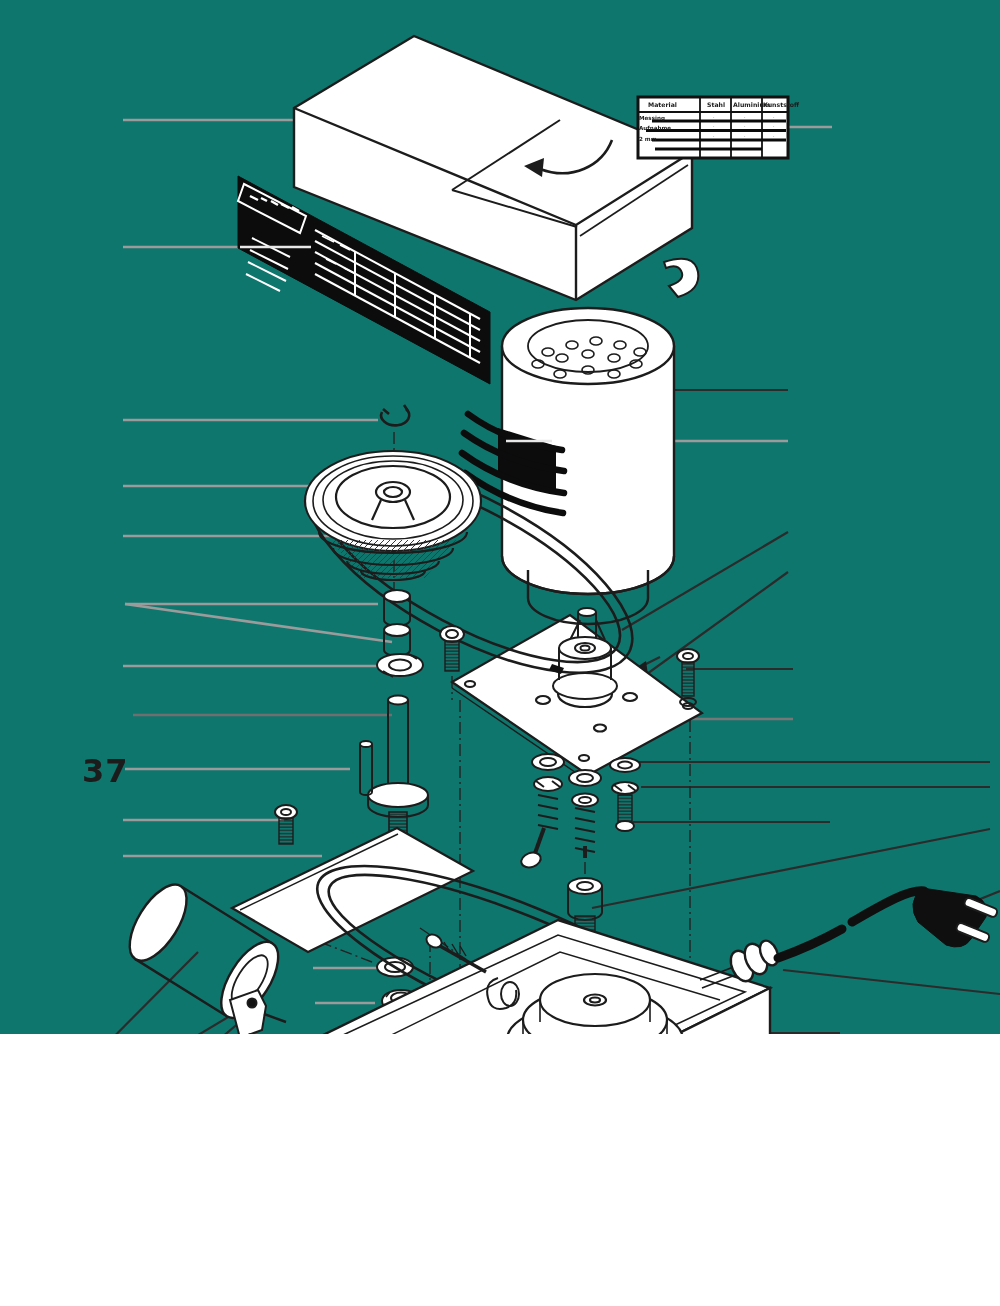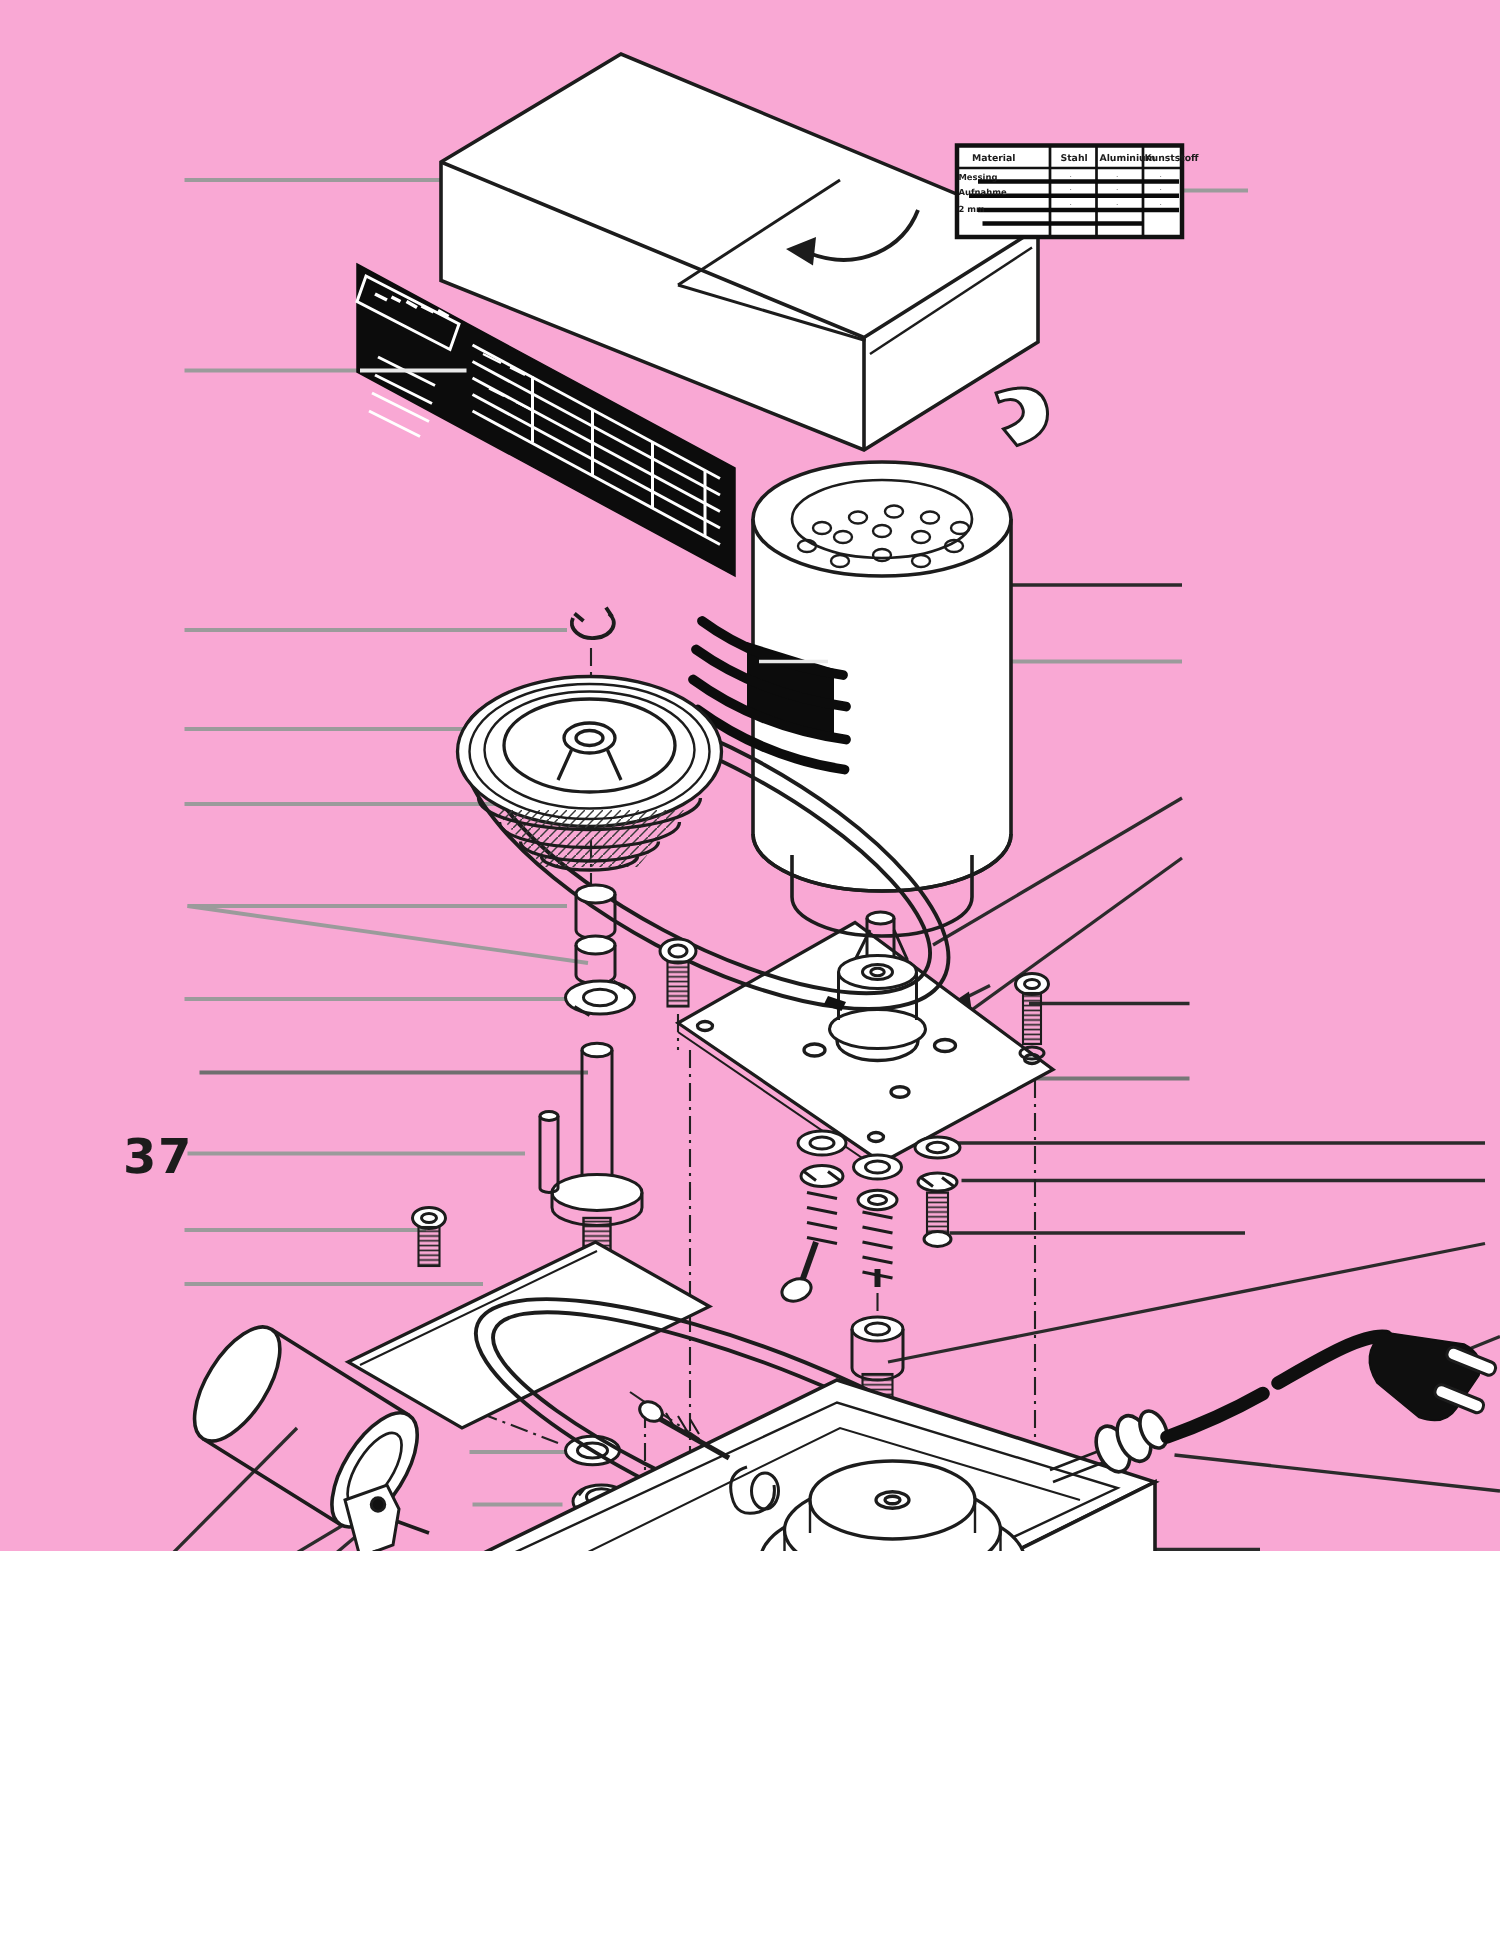--- a/index.html
+++ b/index.html
@@ -1,16 +1,16 @@
 <!DOCTYPE html>
 <html><head>
 <meta charset="utf-8">
 <style>
   html,body{margin:0;padding:0;background:#fff;}
-  .page{width:1000px;height:1034px;position:relative;background:#f9a8d4;overflow:hidden;
+  .page{width:1000px;height:1034px;position:relative;background:#0f766e;overflow:hidden;
         font-family:"DejaVu Sans","Liberation Sans",sans-serif;}
   svg{position:absolute;left:0;top:0;}
   text{font-family:"DejaVu Sans","Liberation Sans",sans-serif;fill:#1c1c1c;}
   .callout{font-size:32px;font-weight:bold;letter-spacing:1px;}
   .tbl-h{font-size:6.2px;font-weight:bold;}
   .tbl-r{font-size:5.6px;font-weight:bold;}
   .tbl-c{font-size:5px;fill:#444;}
 </style>
 </head>
 <body>

